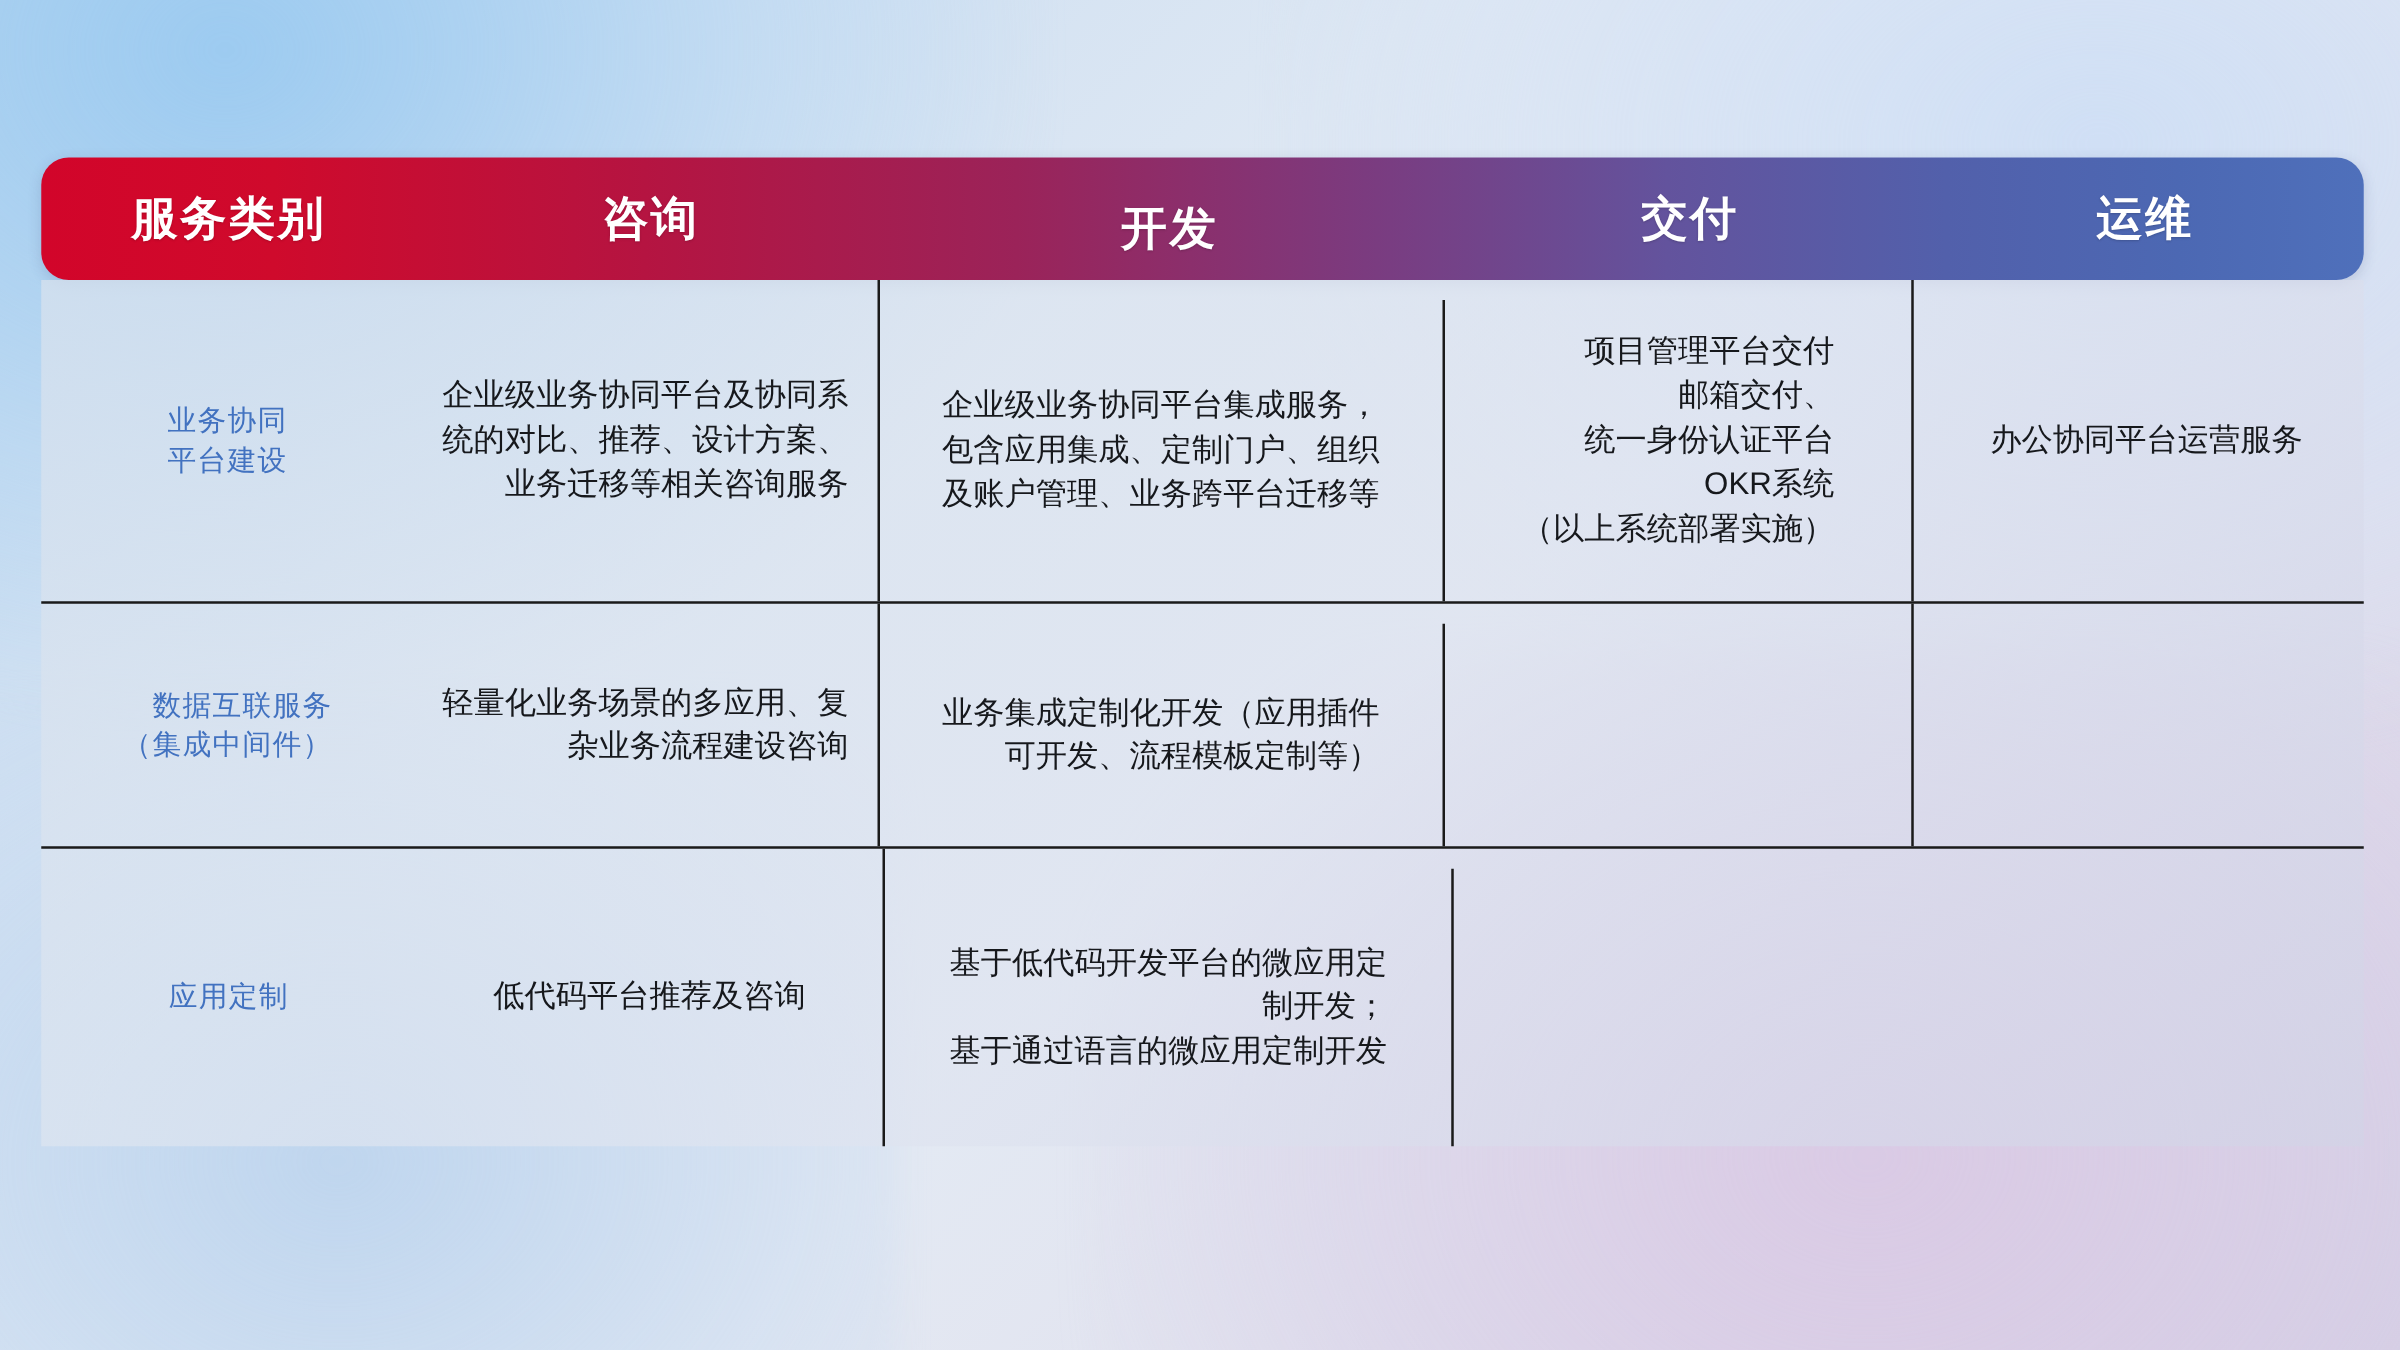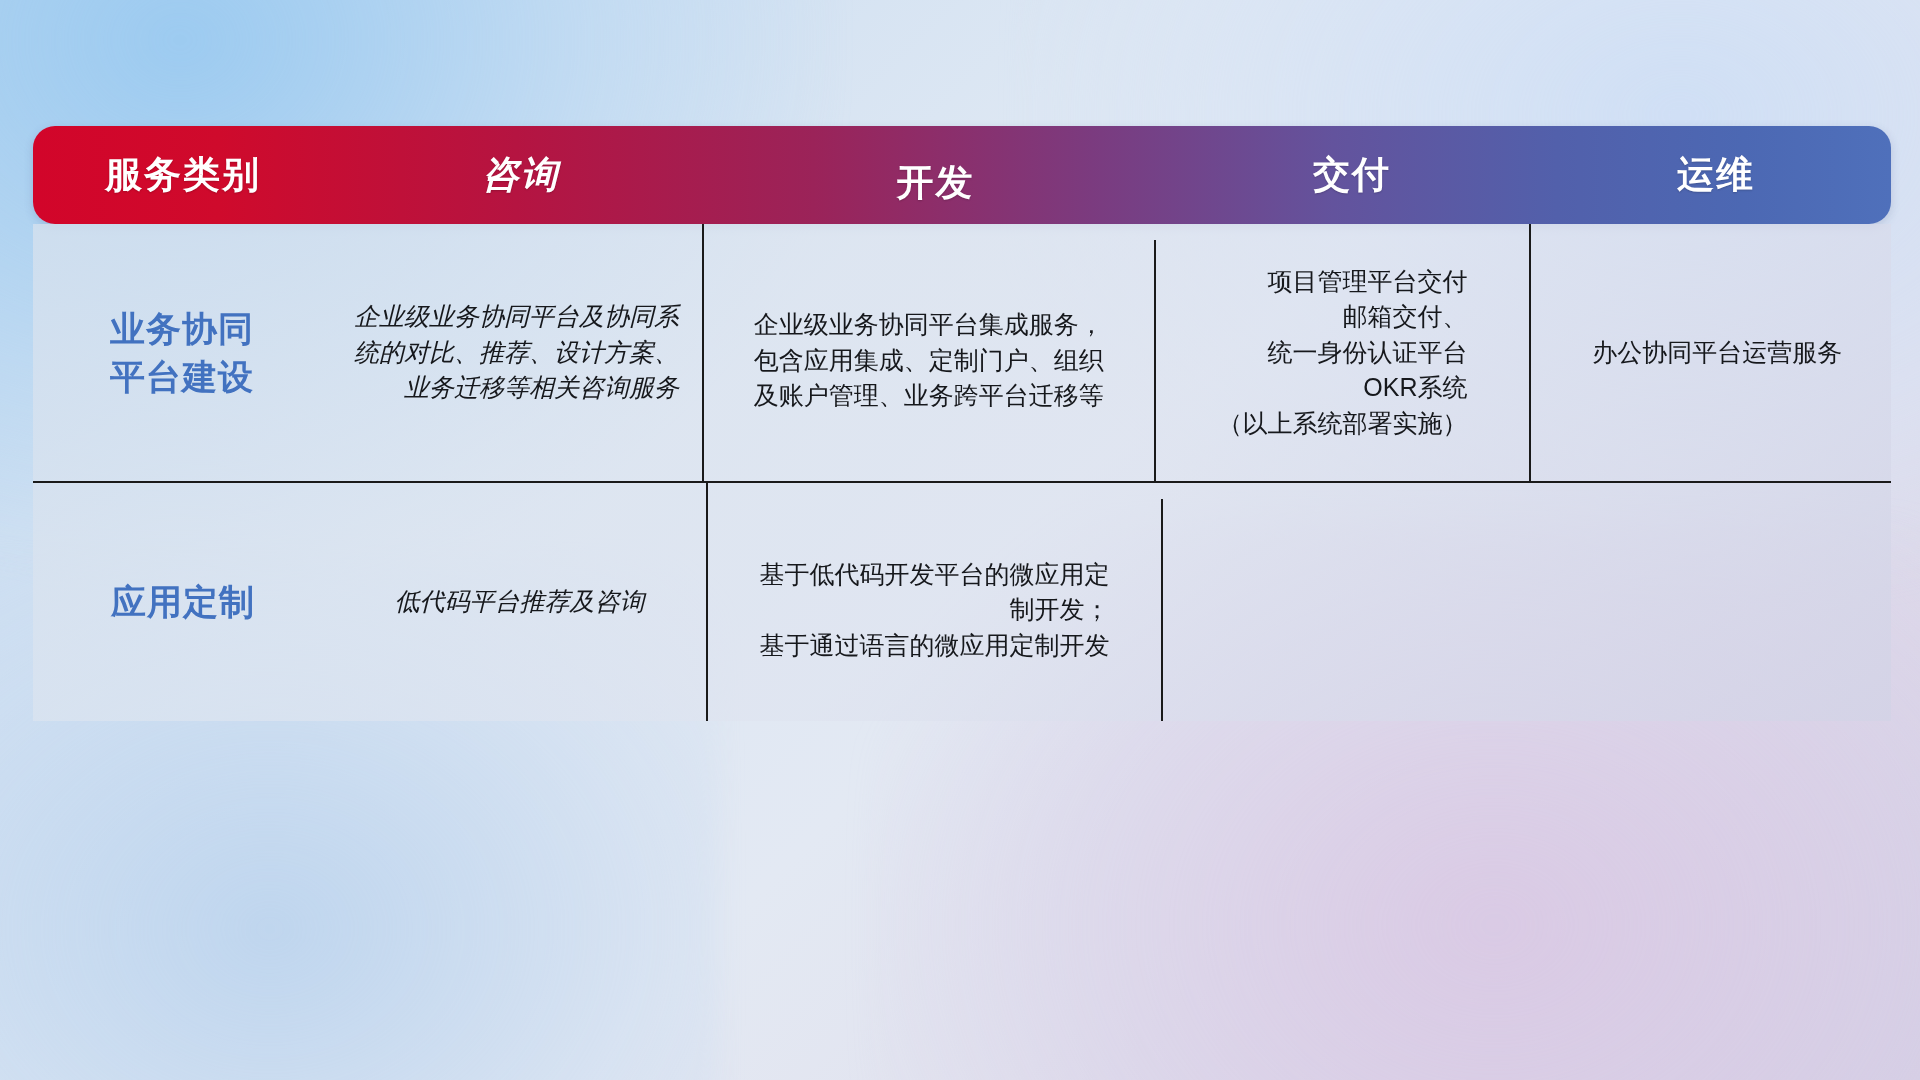--- a/index.html
+++ b/index.html
@@ -125,29 +125,29 @@
     color: #16181c;
     border-right: 2.5px solid #1a1a1a;
     white-space: pre-line;
   }
   .tcell:last-child { border-right: none; margin-left: 12px; }
 
   
   .cat-cell {
     border-right: none;
     color: #4272c0;
-    font-weight: bold;
-    font-size: 35px;
+    font-weight: normal;
+    font-size: 23px;
     letter-spacing: 1px;
     line-height: 1.35;
   }
 
   
   .c0 { width: 300px; }
-  .c1 { width: 375px; font-style: italic; }
+  .c1 { width: 375px; }
   .c2 { width: 455px; margin-top: 16px; }
   .c3 { width: 378px; }
   .c4 { width: 350px; }
 
   
   .row-h0 { height: 259px; }
   .row-h1 { height: 196px; }
   .row-h2 { height: 238px; }
 </style>
 </head>
@@ -181,20 +181,30 @@
 包含应用集成、定制门户、组织
 及账户管理、业务跨平台迁移等</div>
       <div class="tcell c3">项目管理平台交付
 邮箱交付、
 统一身份认证平台
 OKR系统
 （以上系统部署实施）</div>
       <div class="tcell c4">办公协同平台运营服务</div>
     </div>
 
+    <div class="trow row-h1">
+      <div class="tcell c0 cat-cell">数据互联服务
+（集成中间件）</div>
+      <div class="tcell c1">轻量化业务场景的多应用、复
+杂业务流程建设咨询</div>
+      <div class="tcell c2">业务集成定制化开发（应用插件
+可开发、流程模板定制等）</div>
+      <div class="tcell c3"></div>
+      <div class="tcell c4"></div>
+    </div>
 
     <div class="trow row-h2">
       <div class="tcell c0 cat-cell">应用定制</div>
       <div class="tcell c1">低代码平台推荐及咨询</div>
       <div class="tcell c2">基于低代码开发平台的微应用定
 制开发；
 基于通过语言的微应用定制开发</div>
       <div class="tcell c4"></div>
     </div>
 

